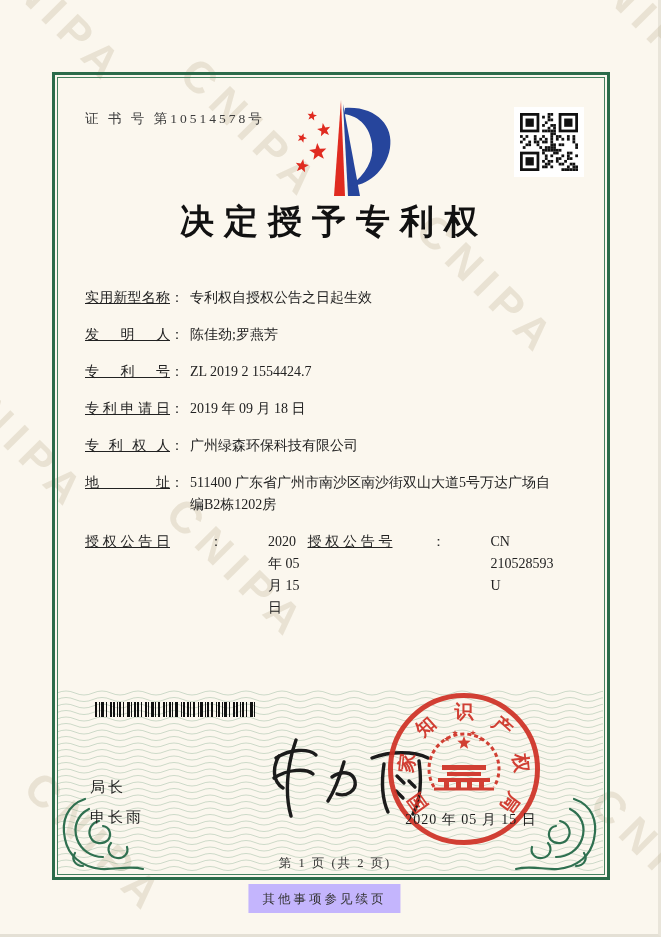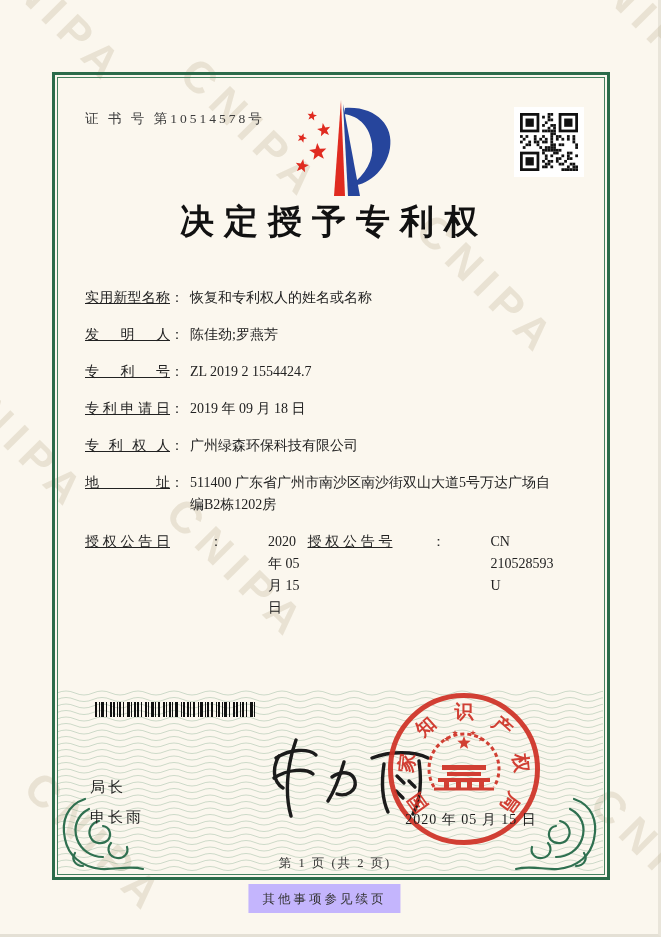--- a/index.html
+++ b/index.html
@@ -260,21 +260,21 @@
           <rect x="5.523809523809524" y="44.19047619047619" width="8.285714285714285" height="8.285714285714285" fill="#111"></rect>
         </svg>
     </div>
 
     <div class="doc-title">决定授予专利权</div>
 
     <div class="fields">
       <div class="f-row">
         <span class="f-label">实用新型名称</span>
           <span class="f-colon">：</span>
-        <span class="f-value">恢复和专利权人的姓名或名称</span>
+        <span class="f-value">专利权自授权公告之日起生效</span>
       </div>
       <div class="f-row">
         <span class="f-label">发明人</span>
           <span class="f-colon">：</span>
         <span class="f-value">陈佳劲;罗燕芳</span>
       </div>
       <div class="f-row">
         <span class="f-label">专利号</span>
           <span class="f-colon">：</span>
         <span class="f-value">ZL 2019 2 1554424.7</span>

